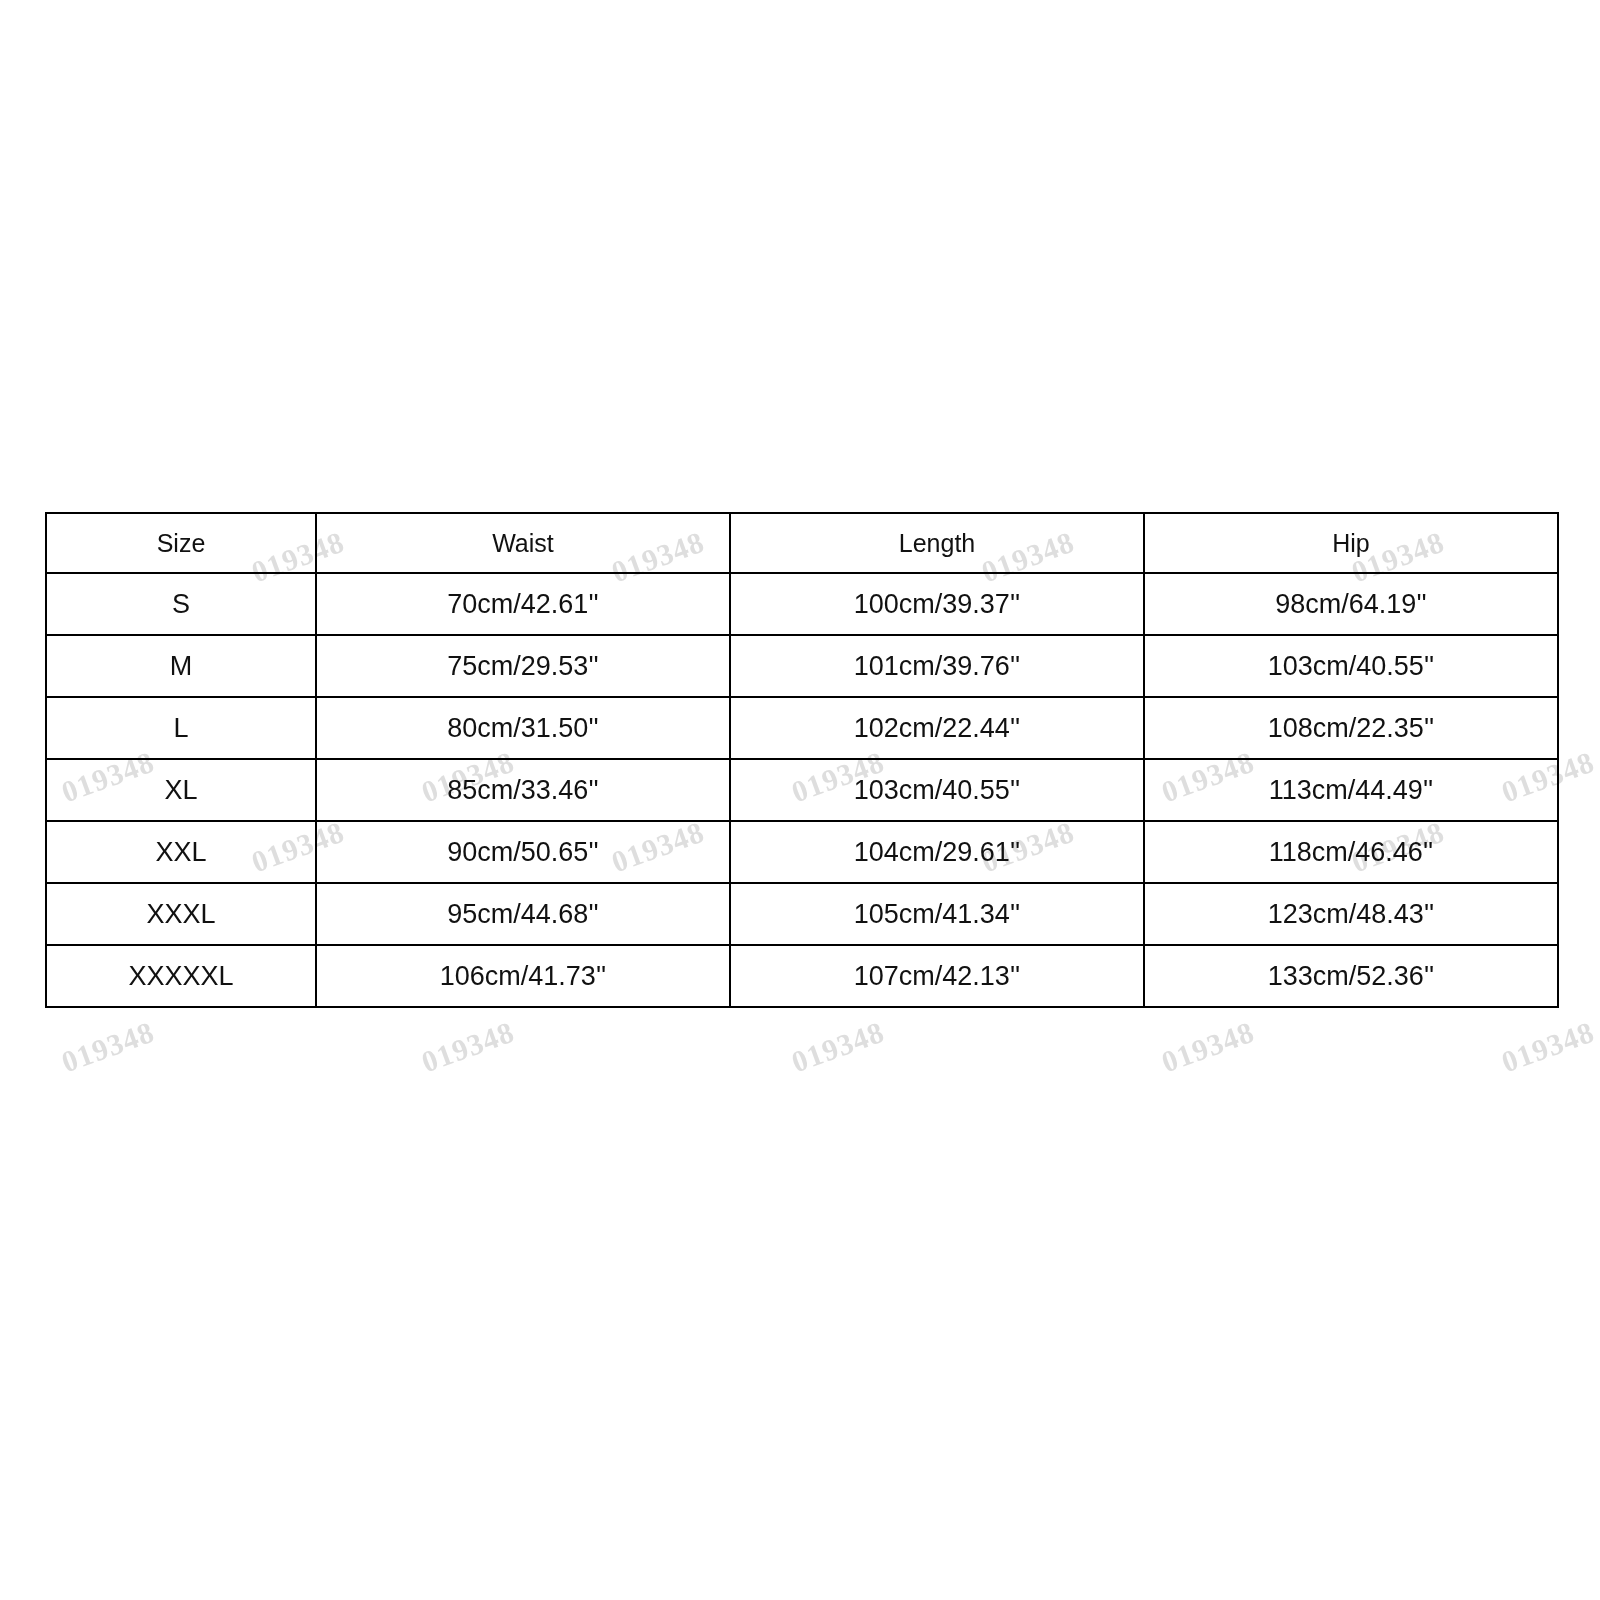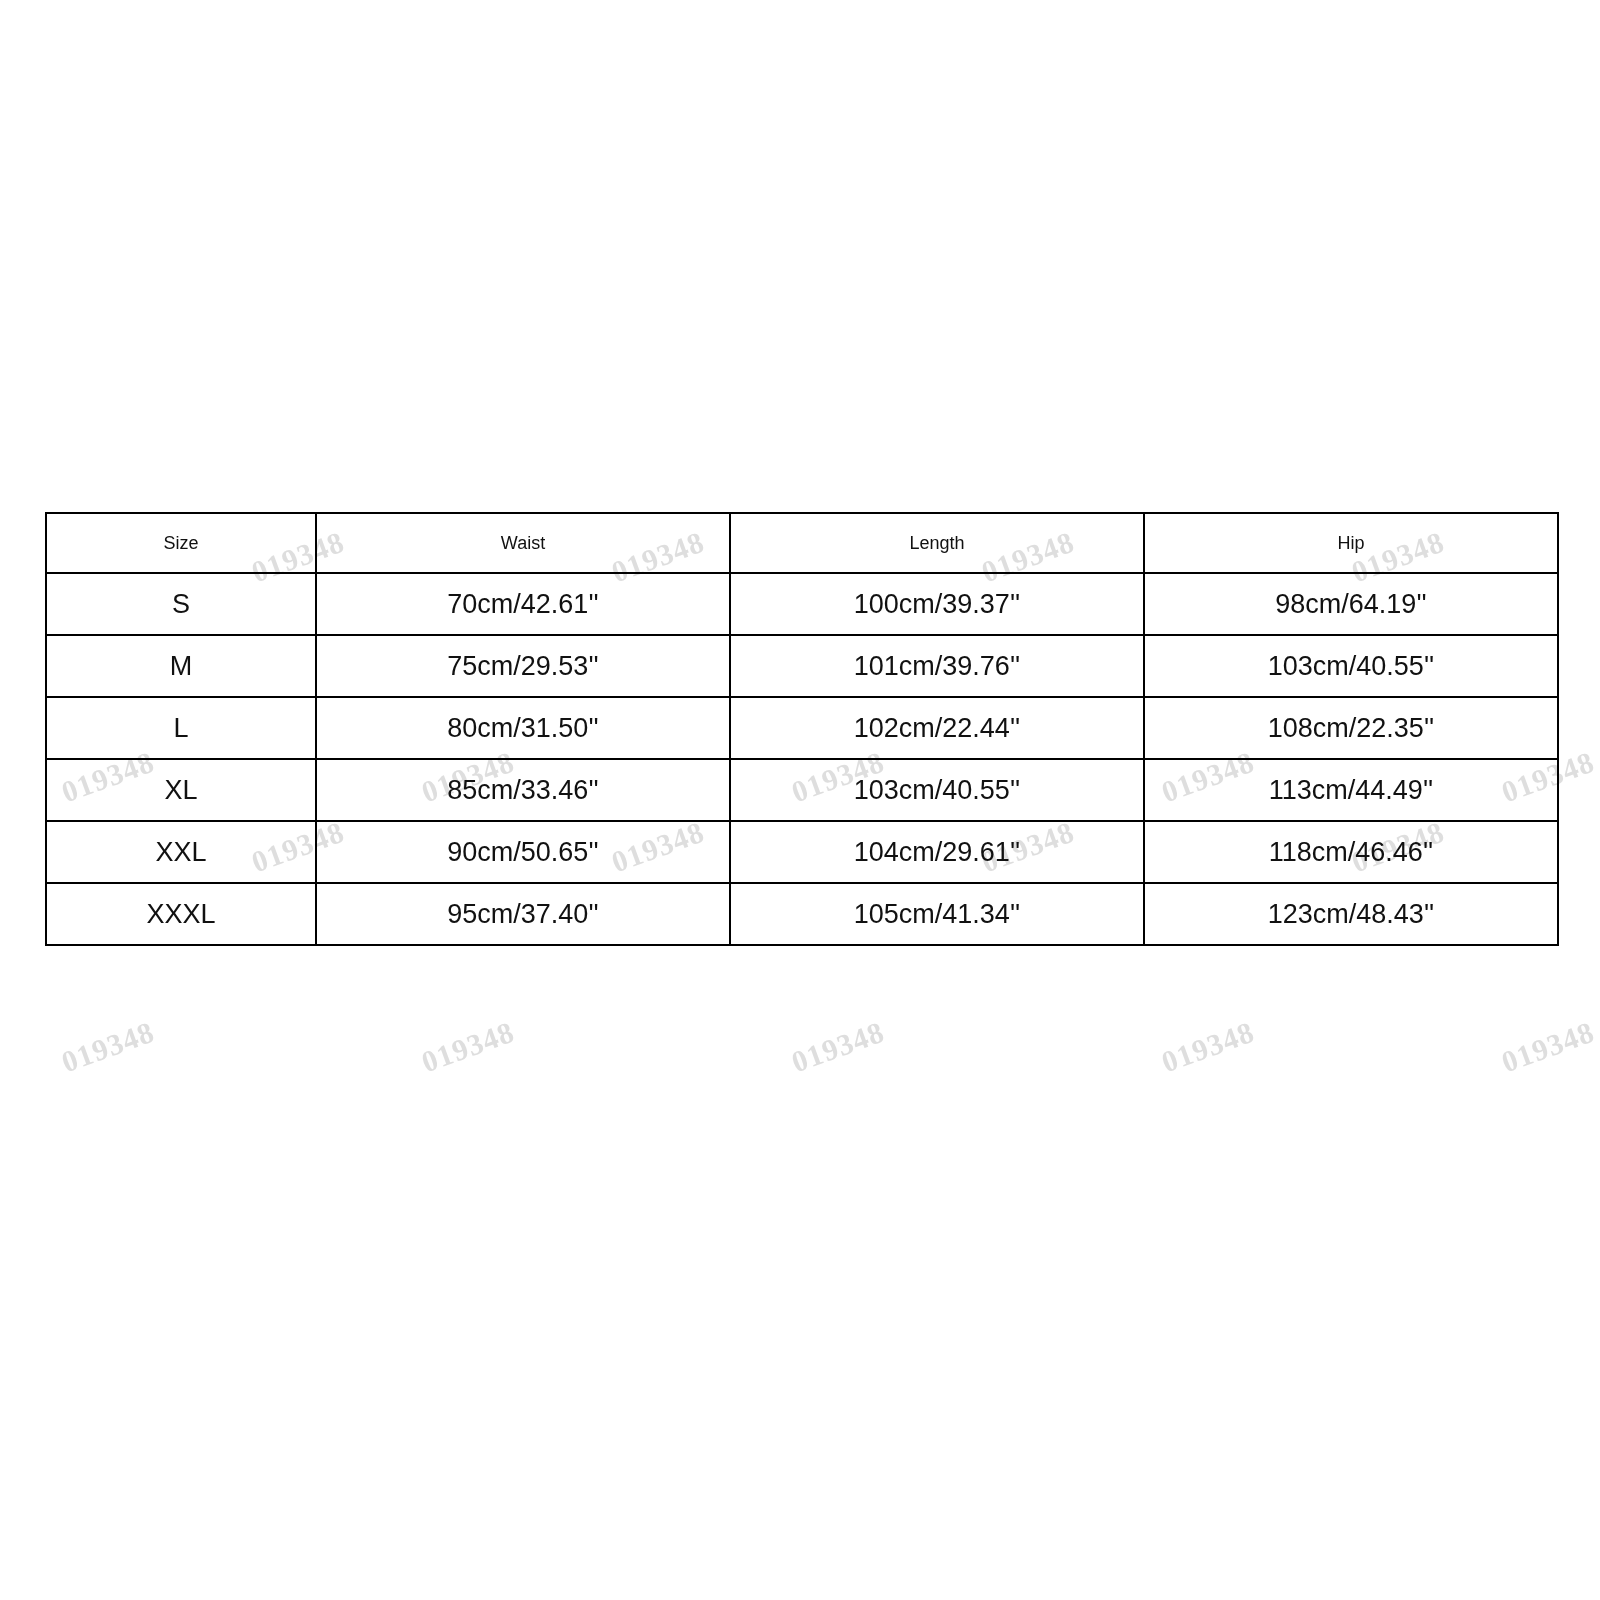--- a/index.html
+++ b/index.html
@@ -57,21 +57,21 @@
     height: 60px;
     text-align: center;
     vertical-align: middle;
     font-size: 27px;
     color: #111111;
     font-weight: normal;
     padding: 0 4px;
     background: transparent;
   }
   table.size-chart thead th {
-    font-size: 18px;
+    font-size: 25px;
     font-weight: normal;
     height: 58px;
   }
   col.c-size { width: 270px; }
   col.c-waist { width: 414px; }
   col.c-length { width: 414px; }
   col.c-hip { width: 414px; }
 </style>
 </head>
 <body>
@@ -139,19 +139,25 @@
           <td>113cm/44.49''</td>
         </tr>
         <tr>
           <td>XXL</td>
           <td>90cm/50.65''</td>
           <td>104cm/29.61''</td>
           <td>118cm/46.46''</td>
         </tr>
         <tr>
           <td>XXXL</td>
-          <td>95cm/37.40''</td>
+          <td>95cm/44.68''</td>
           <td>105cm/41.34''</td>
           <td>123cm/48.43''</td>
+        </tr>
+        <tr>
+          <td>XXXXXL</td>
+          <td>106cm/41.73''</td>
+          <td>107cm/42.13''</td>
+          <td>133cm/52.36''</td>
         </tr>
       </tbody>
   </table>
 </div>
 
 </body></html>

